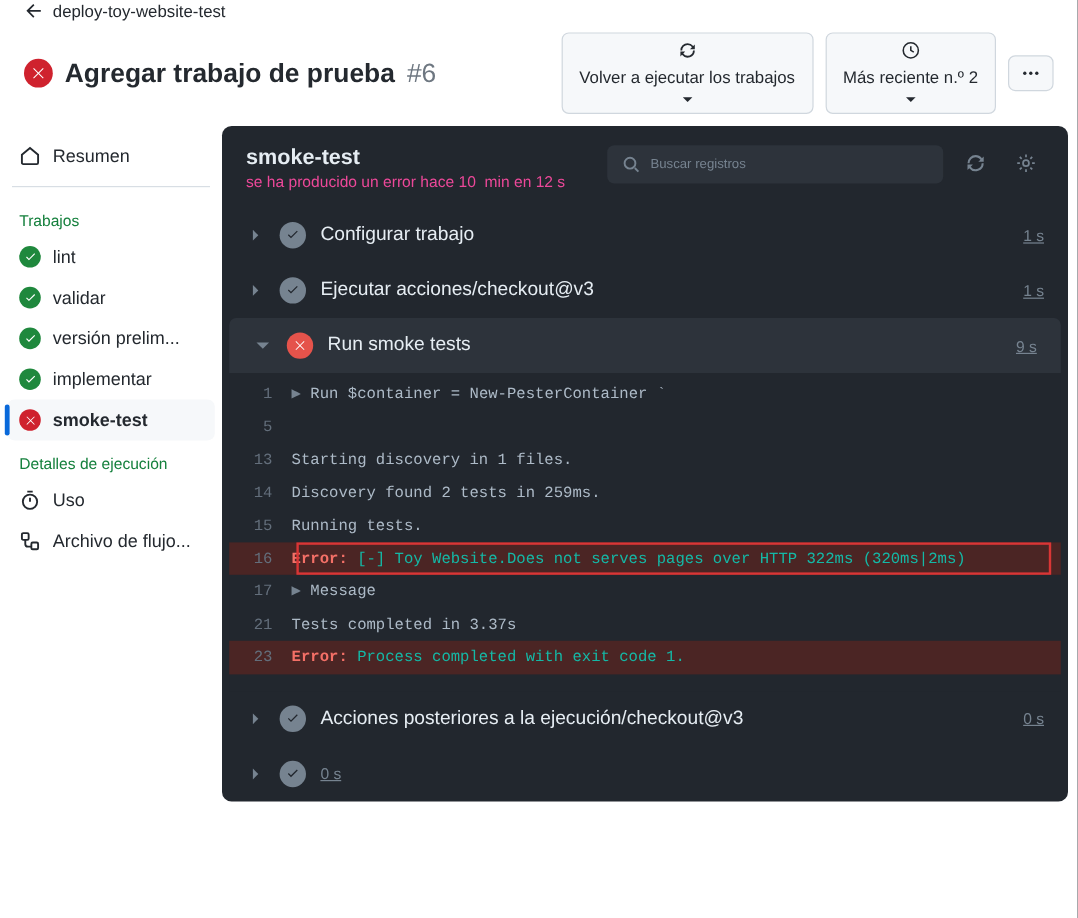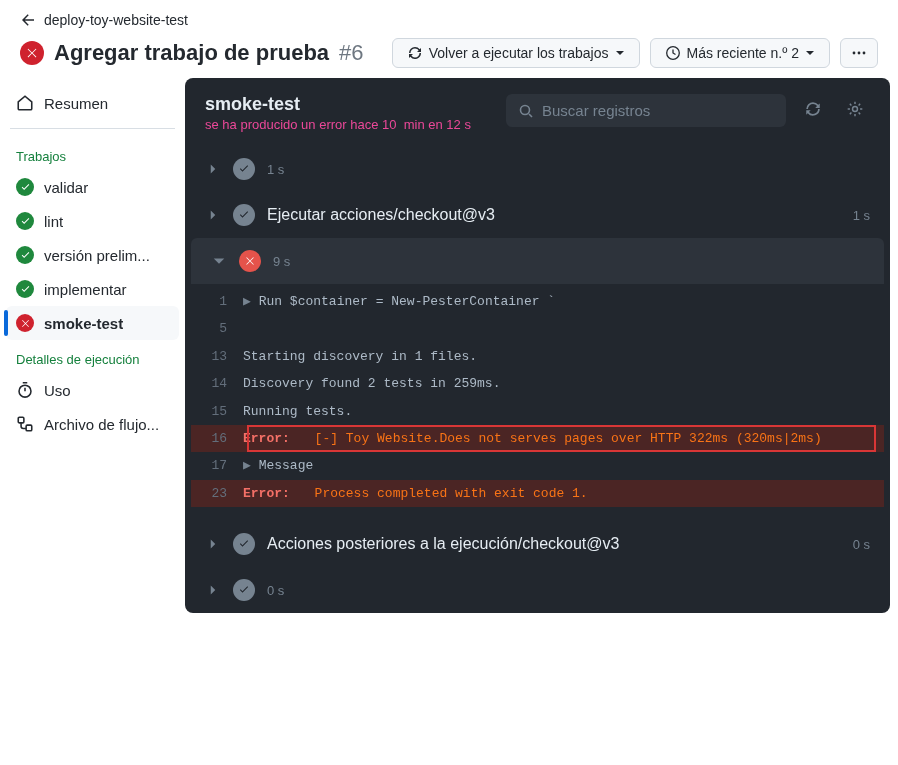--- a/index.html
+++ b/index.html
@@ -1,24 +1,24 @@
 <!DOCTYPE html>
 <html><head>
 <meta charset="utf-8">
 <style>
 * { box-sizing: border-box; margin: 0; padding: 0; }
 body { font-family: -apple-system, BlinkMacSystemFont, "Segoe UI", Helvetica, Arial, sans-serif; font-size: 14px; color: #24292f; background: #fff; width: 898px; }
 
-.top-header { padding: 12px 20px 10px 20px; }
+.top-header { padding: 1px 20px 10px 20px; }
 .back-link { display: flex; align-items: center; gap: 8px; font-size: 14px; color: #24292f; cursor: pointer; margin-bottom: 10px; }
 .title-row { display: flex; align-items: center; gap: 10px; }
 .title-left { display: flex; align-items: center; gap: 10px; flex: 1; }
 .title-text { font-size: 22px; font-weight: 600; }
 .title-num { font-size: 22px; color: #6e7781; font-weight: 300; }
-.btn { border: 1px solid #d0d7de; border-radius: 6px; background: #f6f8fa; padding: 6px 14px; font-size: 14px; color: #24292f; display: inline-flex; align-items: center; gap: 6px; cursor: pointer; }
+.btn { border: 1px solid #d0d7de; border-radius: 6px; background: #f6f8fa; padding: 6px 14px; font-size: 14px; color: #24292f; display: inline-flex; align-items: center; gap: 6px; cursor: pointer; flex-direction: column; }
 .btn-kebab { padding: 6px 10px; }
 
 .layout { display: flex; }
 .sidebar { width: 185px; padding: 8px 6px; flex-shrink: 0; }
 .side-item { display: flex; align-items: flex-end; gap: 10px; padding: 8px 10px; border-radius: 6px; font-size: 15px; color: #24292f; cursor: pointer; }
 .side-section { font-size: 13px; color: #15803d; padding: 12px 10px 6px 10px; }
 .side-hr { border: none; border-top: 1px solid #d8dee4; margin: 8px 4px; }
 .side-item.selected { background: #f6f8fa; font-weight: 600; position: relative; }
 .side-item.selected::before { content: ""; position: absolute; left: -2px; top: 4px; bottom: 4px; width: 4px; background: #0969da; border-radius: 2px; }
 .ellipsis { white-space: nowrap; overflow: hidden; text-overflow: ellipsis; }
@@ -27,39 +27,39 @@
 .status-success { background: #1f883d; }
 .status-fail { background: #cf222e; }
 .status-circle svg { fill: #fff; }
 .status-large { width: 24px; height: 24px; }
 
 .main { flex: 1; background: #22272e; border-radius: 8px; margin: 0 8px 8px 0; color: #adbac7; overflow: hidden; min-width: 0; }
 .main-header { padding: 16px 20px 14px 20px; display: flex; align-items: flex-start; gap: 12px; }
 .main-title-area { flex: 1; }
 .main-title { font-size: 18px; font-weight: 600; color: #e6edf3; }
 .main-sub { font-size: 13px; color: #ec4899; margin-top: 2px; }
-.search-box { background: #2d333b; border-radius: 6px; display: flex; align-items: center; gap: 8px; padding: 8px 12px; width: 280px; color: #768390; font-size: 15px; }
+.search-box { background: #2d333b; border-radius: 6px; display: flex; align-items: center; gap: 8px; padding: 8px 12px; width: 280px; color: #768390; font-size: 11px; }
 .icon-btn { color: #768390; cursor: pointer; padding: 6px; }
 
 .step-row { display: flex; align-items: center; gap: 12px; padding: 12px 20px; cursor: pointer; }
 .step-row.expanded { background: #2d333b; border-radius: 6px 6px 0 0; margin: 0 6px; }
 .step-chev { width: 16px; color: #768390; display: flex; justify-content: center; }
 .step-status { width: 22px; height: 22px; border-radius: 50%; display: flex; align-items: center; justify-content: center; flex-shrink: 0; }
 .step-status.ok { background: #768390; }
 .step-status.err { background: #e5534b; }
 .step-label { flex: 1; font-size: 16px; color: #e6edf3; }
-.step-time { color: #768390; font-size: 13px; }
+.step-time { color: #768390; font-size: 13px; text-decoration: underline; }
 
 .log-area { background: #22272e; font-family: "SFMono-Regular", Consolas, "Liberation Mono", Menlo, monospace; font-size: 13px; padding: 4px 0 14px 0; margin: 0 6px; }
 .log-line { display: flex; padding: 2px 14px 2px 0; line-height: 1.8; }
 .log-ln { width: 52px; text-align: right; color: #636e7b; padding-right: 16px; flex-shrink: 0; user-select: none; }
 .log-txt { flex: 1; color: #adbac7; white-space: pre; }
 .log-line.err-bg { background: #4b2524; }
 .err-label { color: #f47067; font-weight: 700; }
-.err-text { color: #f97316; margin-left: 17px; }
+.err-text { color: #14b8a6; }
 .log-line.boxed { position: relative; }
 .log-line.boxed::after { content: ""; position: absolute; left: 56px; right: 8px; top: 0; bottom: 0; border: 2px solid #d93636; pointer-events: none; }
 .disclosure { color: #768390; cursor: pointer; }
 </style>
 </head>
 <body>
 
 <div class="top-header">
   <div class="back-link">
     <svg width="16" height="16" viewBox="0 0 16 16">
@@ -116,29 +116,29 @@
     </div>
     <hr class="side-hr">
     <div class="side-section">Trabajos</div>
 
     <div class="side-item">
       <span class="status-circle status-success">
           <svg width="11" height="11" viewBox="0 0 16 16">
             <path d="M13.5 4 6 11.5 2.5 8l1-1L6 9.5 12.5 3z"></path>
           </svg>
         </span>
+      <span class="ellipsis">lint</span>
+    </div>
+    <div class="side-item">
+      <span class="status-circle status-success">
+          <svg width="11" height="11" viewBox="0 0 16 16">
+            <path d="M13.5 4 6 11.5 2.5 8l1-1L6 9.5 12.5 3z"></path>
+          </svg>
+        </span>
       <span class="ellipsis">validar</span>
-    </div>
-    <div class="side-item">
-      <span class="status-circle status-success">
-          <svg width="11" height="11" viewBox="0 0 16 16">
-            <path d="M13.5 4 6 11.5 2.5 8l1-1L6 9.5 12.5 3z"></path>
-          </svg>
-        </span>
-      <span class="ellipsis">lint</span>
     </div>
     <div class="side-item">
       <span class="status-circle status-success">
           <svg width="11" height="11" viewBox="0 0 16 16">
             <path d="M13.5 4 6 11.5 2.5 8l1-1L6 9.5 12.5 3z"></path>
           </svg>
         </span>
       <span class="ellipsis">versión prelim...</span>
     </div>
     <div class="side-item">
@@ -207,20 +207,21 @@
           <span class="step-chev">
             <svg width="12" height="12" viewBox="0 0 16 16" fill="currentColor">
               <path d="M5 2v12l6-6z"></path>
             </svg>
           </span>
           <span class="step-status ok">
             <svg width="12" height="12" viewBox="0 0 16 16" fill="#22272e">
               <path d="M13.5 4 6 11.5 2.5 8l1-1L6 9.5 12.5 3z"></path>
             </svg>
           </span>
+          <span class="step-label">Configurar trabajo</span>
           <span class="step-time">1 s</span>
         </div>
         <div class="step-row">
           <span class="step-chev">
             <svg width="12" height="12" viewBox="0 0 16 16" fill="currentColor">
               <path d="M5 2v12l6-6z"></path>
             </svg>
           </span>
           <span class="step-status ok">
             <svg width="12" height="12" viewBox="0 0 16 16" fill="#22272e">
@@ -234,20 +235,21 @@
           <span class="step-chev">
             <svg width="14" height="14" viewBox="0 0 16 16" fill="currentColor">
               <path d="M2 5h12L8 11z"></path>
             </svg>
           </span>
           <span class="step-status err">
             <svg width="12" height="12" viewBox="0 0 16 16" fill="#fff">
               <path d="M3.7 3 3 3.7 7.3 8 3 12.3l.7.7L8 8.7l4.3 4.3.7-.7L8.7 8 13 3.7 12.3 3 8 7.3z"></path>
             </svg>
           </span>
+          <span class="step-label">Run smoke tests</span>
           <span class="step-time">9 s</span>
         </div>
         <div class="log-area">
           <div class="log-line">
             <span class="log-ln">1</span>
             <span class="log-txt"><span class="disclosure">▶ </span>Run $container = New-PesterContainer `</span>
           </div>
           <div class="log-line">
             <span class="log-ln">5</span>
             <span class="log-txt"></span>
@@ -265,20 +267,24 @@
             <span class="log-txt">Running tests.</span>
           </div>
           <div class="log-line err-bg boxed">
             <span class="log-ln">16</span>
             <span class="log-txt"><span class="err-label">Error:</span><span class="err-text"> [-] Toy Website.Does not serves pages over HTTP 322ms (320ms|2ms)</span></span>
           </div>
           <div class="log-line">
             <span class="log-ln">17</span>
             <span class="log-txt"><span class="disclosure">▶ </span>Message</span>
           </div>
+          <div class="log-line">
+            <span class="log-ln">21</span>
+            <span class="log-txt">Tests completed in 3.37s</span>
+          </div>
           <div class="log-line err-bg">
             <span class="log-ln">23</span>
             <span class="log-txt"><span class="err-label">Error:</span><span class="err-text"> Process completed with exit code 1.</span></span>
           </div>
         </div>
         <div class="step-row">
           <span class="step-chev">
             <svg width="12" height="12" viewBox="0 0 16 16" fill="currentColor">
               <path d="M5 2v12l6-6z"></path>
             </svg>

